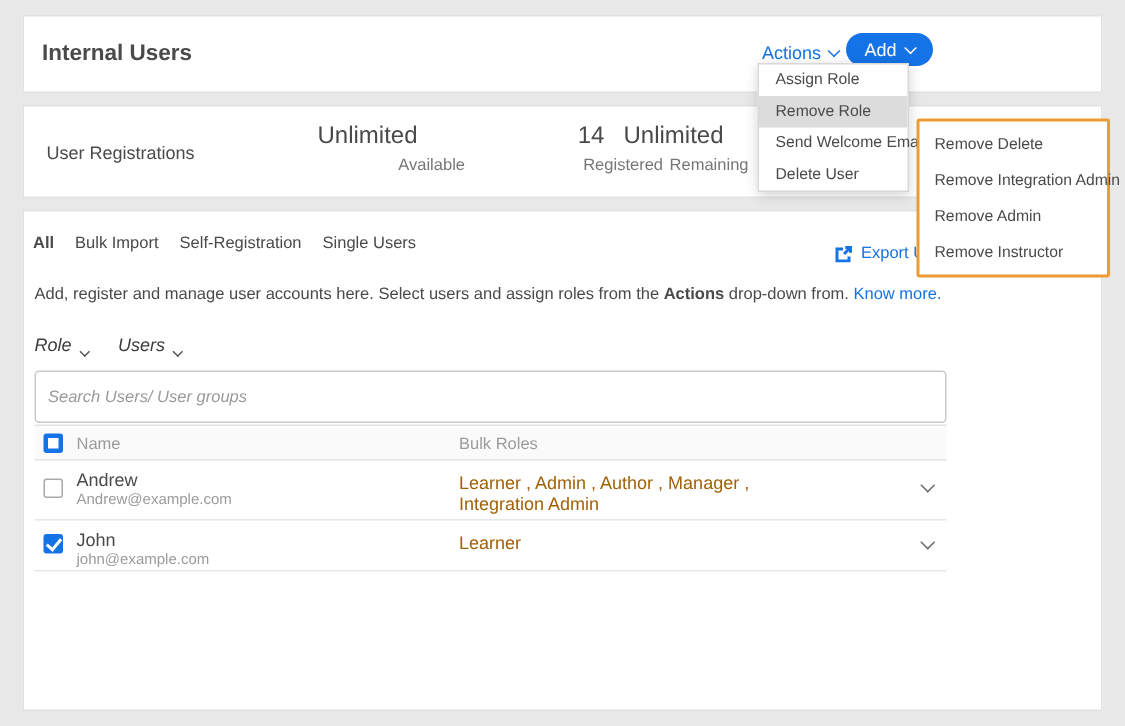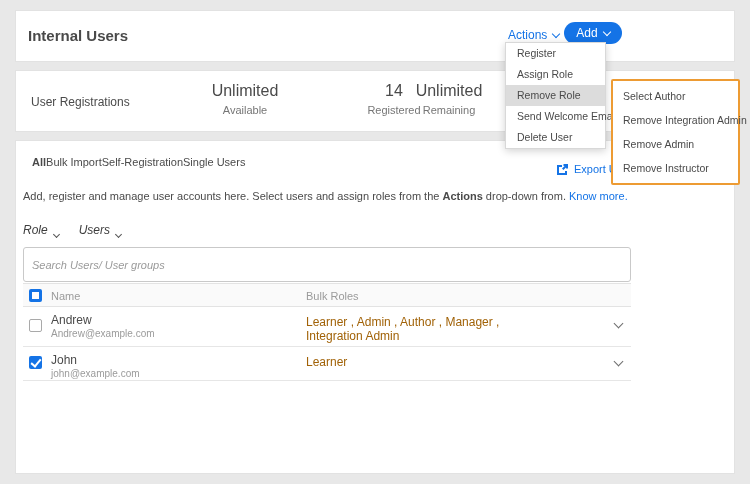--- a/index.html
+++ b/index.html
@@ -23,27 +23,27 @@
   .add-button { position:absolute; left:548px; top:11px; width:58px; height:22px; border-radius:12px;
     background:#1473e6; color:#fff; font-size:12px; display:flex; align-items:center; justify-content:center; gap:6px; cursor:pointer; }
   .chev { display:inline-block; width:6px; height:6px; border-right:1.5px solid currentColor; border-bottom:1.5px solid currentColor;
     transform:rotate(45deg); margin-top:-3px; }
   .chev.sm { width:5px; height:5px; border-width:1px; }
 
   
   .stats-label { position:absolute; left:15px; top:24px; font-size:12px; color:#4a4a4a; }
   .stat { position:absolute; top:11px; text-align:center; }
   .stat .val { font-size:16px; color:#4a4a4a; }
-  .stat .cap { font-size:11px; color:#767676; margin-top:4px; }
+  .stat .cap { font-size:11px; color:#767676; margin-top:4px;text-align:right; }
   #stat-0 { left:164px; width:130px; }
   #stat-1 { left:330px; width:96px; }
   #stat-2 { left:383px; width:100px; }
 
   
-  .tabs { position:absolute; left:16px; top:15px; display:flex; font-size:11px; color:#4a4a4a; }
+  .tabs { position:absolute; left:6px; top:15px; display:flex; gap:14px; font-size:11px; color:#4a4a4a; }
   .tab { cursor:pointer; }
   .tab.active { font-weight:700; }
   .export-link { position:absolute; left:540px; top:22px; display:flex; align-items:center; gap:5px;
     color:#1473e6; font-size:11px; cursor:pointer; white-space:nowrap; }
   .description { position:absolute; left:7px; top:49px; font-size:11px; color:#4a4a4a; width:640px; }
   .description .bold { font-weight:700; }
   .description .link { color:#1473e6; cursor:pointer; }
   .filters { position:absolute; left:7px; top:82px; display:flex; gap:20px; font-size:12px; color:#3d3d3d; }
   .filter { display:flex; align-items:flex-end; gap:6px; cursor:pointer;font-style:italic; }
   .filters .chev { border-color:#555; }
@@ -169,25 +169,24 @@
   <div class="trow" id="row-1">
     <span class="cb checked"></span>
     <span class="name">John</span>
     <span class="email">john@example.com</span>
     <span class="roles">Learner</span>
     <span class="row-chev"></span>
   </div>
 </div>
 
 <div class="actions-menu">
-  <div class="menu-item">Register</div>
   <div class="menu-item">Assign Role</div>
   <div class="menu-item active">Remove Role</div>
   <div class="menu-item">Send Welcome Email</div>
   <div class="menu-item">Delete User</div>
 </div>
 
 <div class="submenu">
-  <div class="submenu-item">Select Author</div>
+  <div class="submenu-item">Remove Delete</div>
   <div class="submenu-item">Remove Integration Admin</div>
   <div class="submenu-item">Remove Admin</div>
   <div class="submenu-item">Remove Instructor</div>
 </div>
 
 </body></html>

